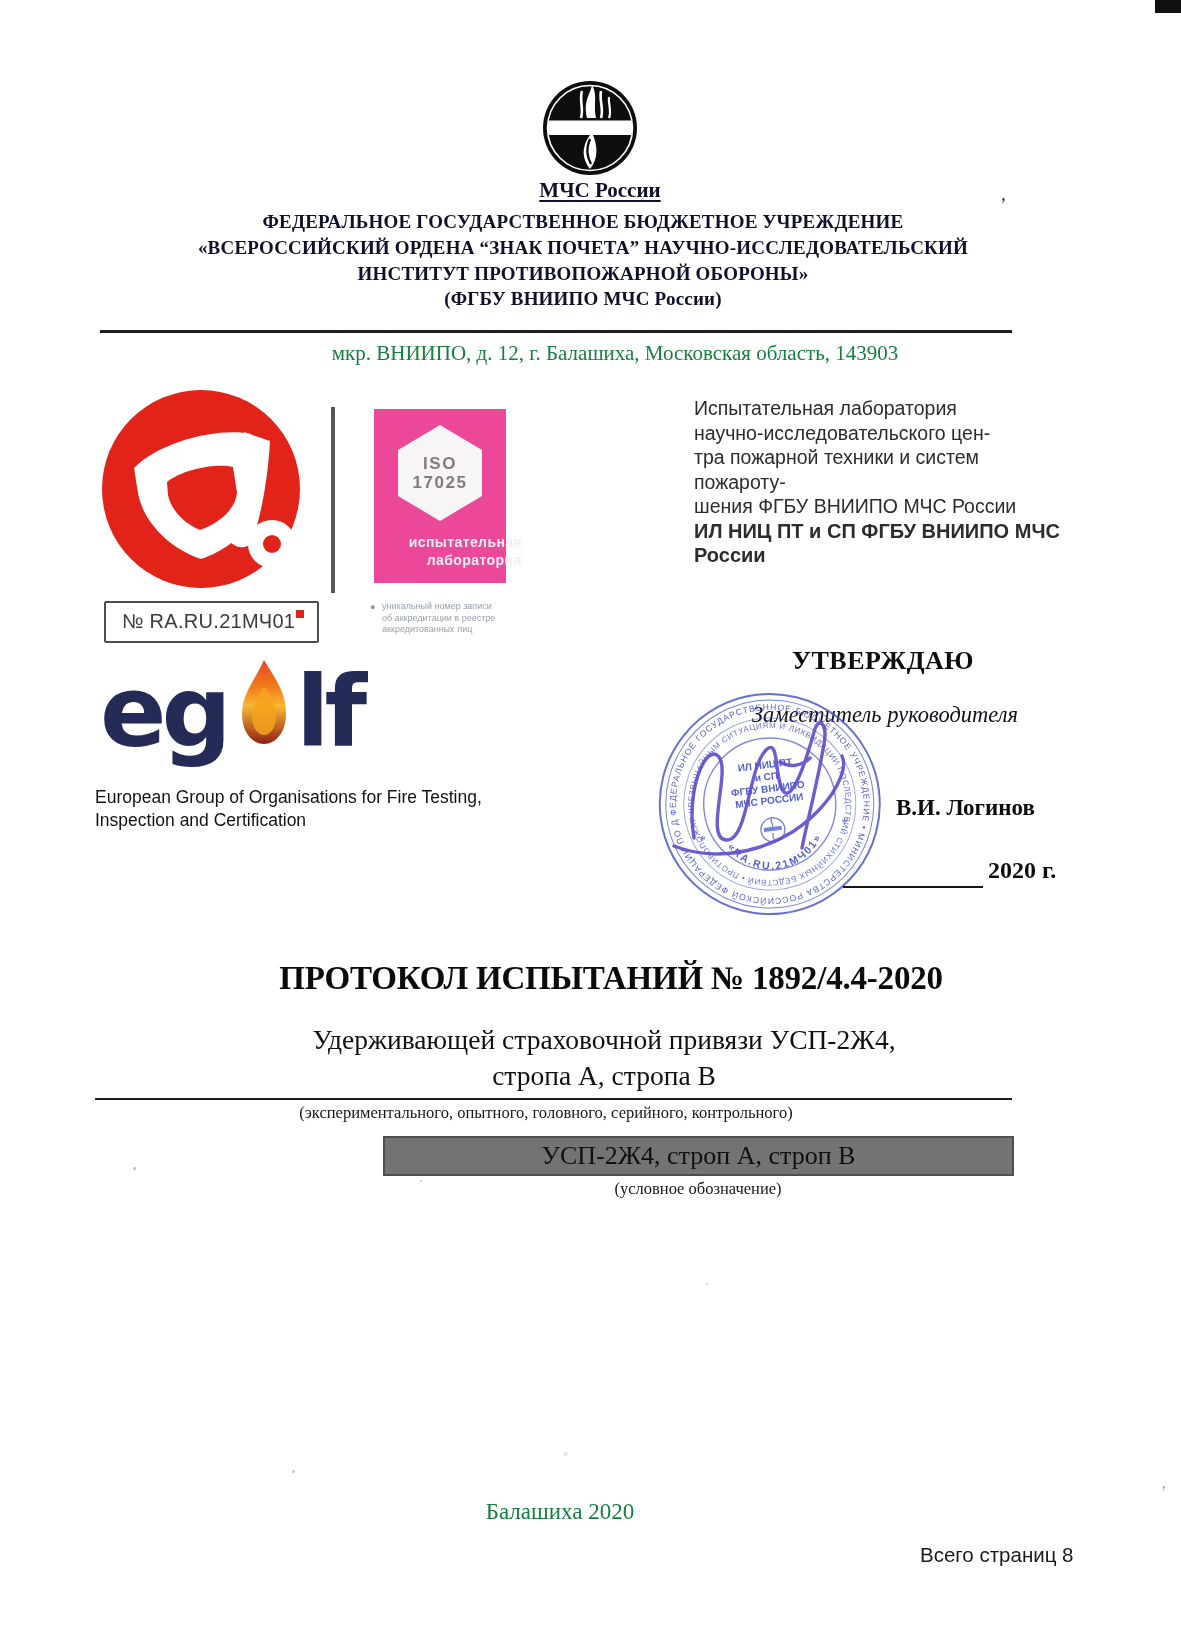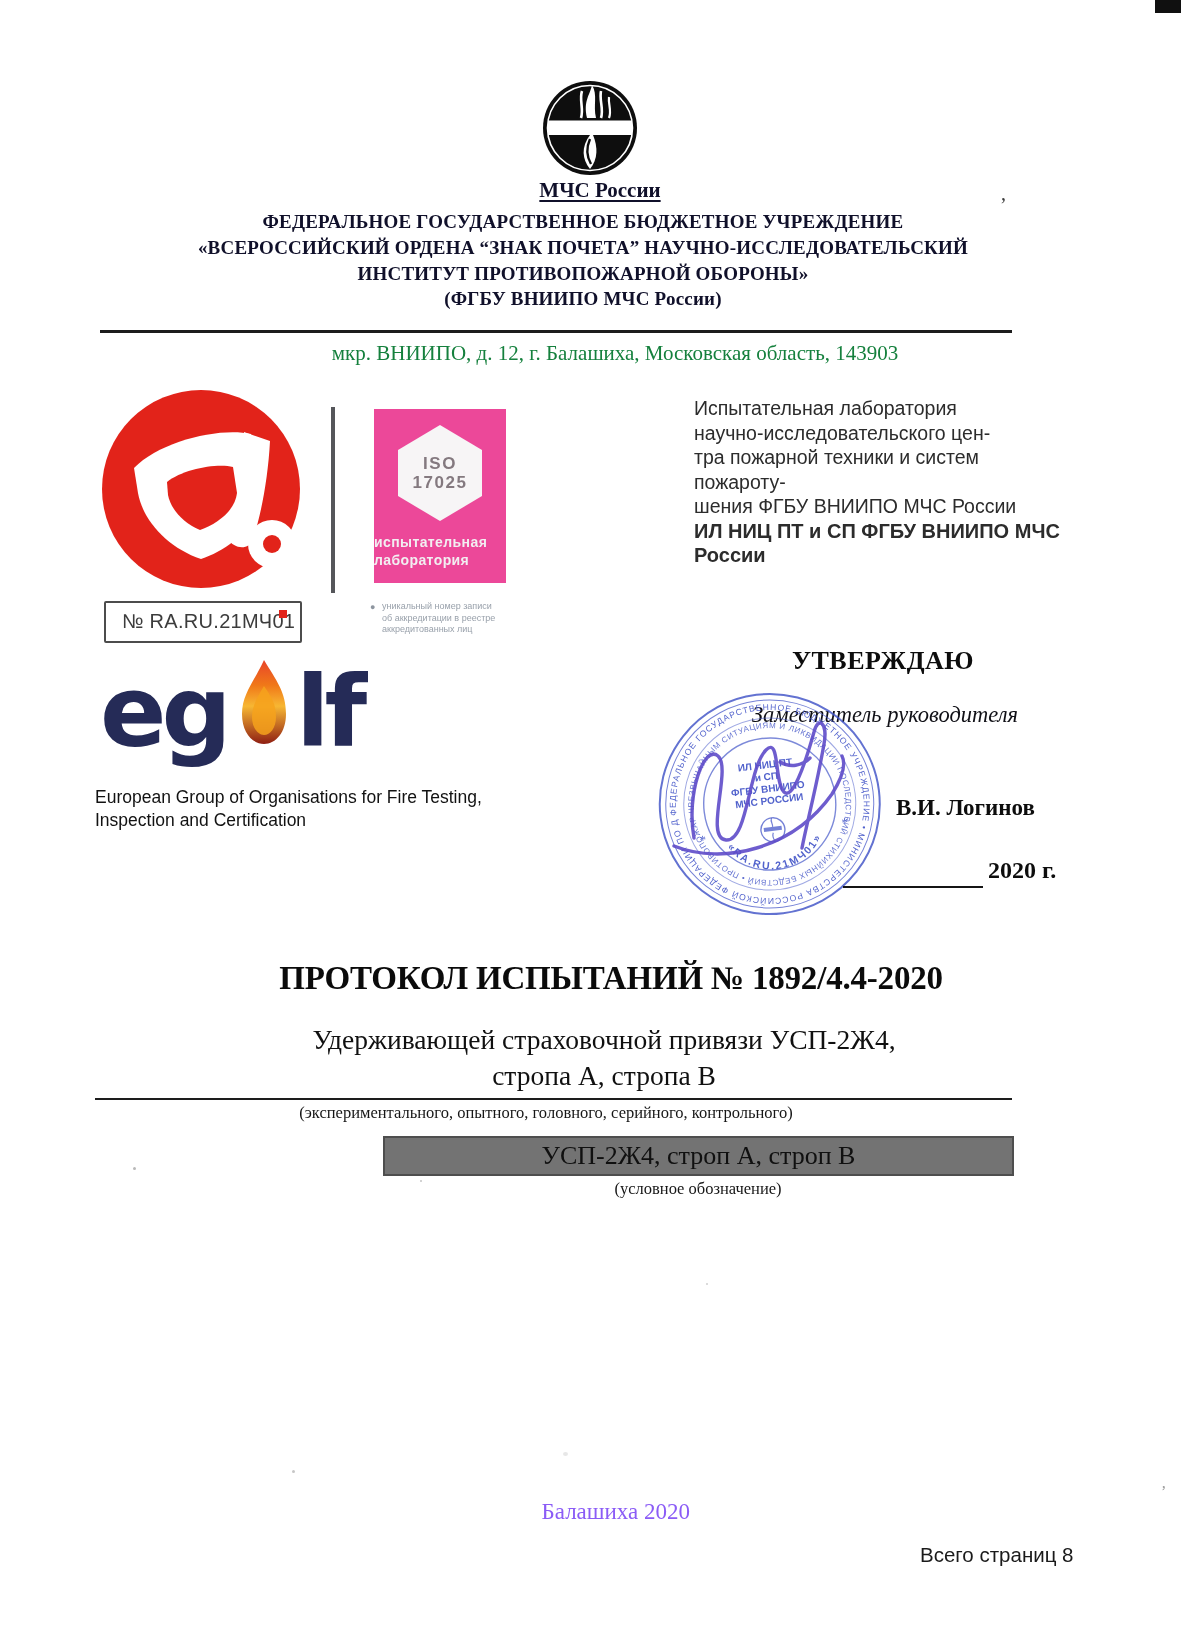--- a/index.html
+++ b/index.html
@@ -27,30 +27,30 @@
   .address{left:50px;top:341px;width:1130px;font-size:21px;color:#15803d;}
 
   
   .acc-logo{left:98px;top:386px;}
   .vdivider{left:331px;top:407px;width:4px;height:186px;background:#55565a;}
   .iso-badge{left:374px;top:409px;width:132px;height:174px;background:#ec4899;}
   .iso-hex{position:absolute;left:24px;top:16px;width:84px;height:96px;background:#f7f5f6;
            clip-path:polygon(50% 0%,100% 26%,100% 74%,50% 100%,0% 74%,0% 26%);
            display:flex;flex-direction:column;align-items:center;justify-content:center;}
   .iso-hex div{font-weight:bold;font-size:17px;line-height:19px;color:#84797f;letter-spacing:1.5px;}
-  .iso-cap{position:absolute;left:0;bottom:14px;width:100%;text-align:left;
+  .iso-cap{position:absolute;left:16px;bottom:14px;width:100%;text-align:right;
            font-weight:bold;font-size:14px;line-height:18px;color:#f2eef1;letter-spacing:.4px;}
   .registry-note{left:372px;top:601px;width:170px;font-size:9px;line-height:11.5px;
                  color:#99a1ab;filter:blur(.3px);}
   .registry-note .bullet{position:absolute;left:-2px;top:1px;font-size:9px;color:#8d959f;}
   .registry-note .lines{margin-left:10px;}
   .lab-block{left:694px;top:396px;width:380px;font-size:19.5px;line-height:24.5px;color:#2c2c2c;}
   .lab-block .b{font-weight:bold;font-size:20px;}
   .acc-box{left:104px;top:601px;width:194px;height:38px;border:2px solid #4c4c4c;border-radius:2px;
-           background:#fff;}
+           background:#fff;padding-left:17px;}
   .acc-box .num{position:absolute;left:16px;top:7px;font-size:20px;color:#3c3c3c;letter-spacing:.3px;}
   .acc-box .dot{position:absolute;right:13px;top:7px;width:8px;height:8px;background:#e2231a;}
 
   
   .egolf{left:100px;top:654px;}
   .egolf-cap{left:95px;top:786px;width:440px;font-size:17.5px;line-height:23px;color:#121212;}
 
   
   .approve{left:733px;top:646px;width:300px;font-weight:bold;font-size:26px;color:#0d0d0d;letter-spacing:.5px;}
   .position{left:710px;top:702px;width:350px;font-style:italic;font-size:22.5px;color:#101016;}
@@ -64,21 +64,21 @@
   .title{left:26px;top:960px;width:1170px;font-weight:bold;font-size:33px;color:#0b0b0b;letter-spacing:-.2px;}
   .subject-0{left:14px;top:1024px;width:1180px;font-size:27.5px;color:#101010;}
   .subject-1{left:14px;top:1060px;width:1180px;font-size:27.5px;color:#101010;}
   .rule-mid{left:95px;top:1098px;width:917px;border-top:2.5px solid #1d1d1d;}
   .subject-note{left:0;top:1103px;width:1092px;font-size:16.5px;color:#161616;}
   .desig-box{left:383px;top:1136px;width:627px;height:36px;border:2px solid #4e4e4e;background:#737373;}
   .desig-box .t{width:100%;text-align:center;font-size:26px;line-height:35px;color:#101010;}
   .desig-note{left:398px;top:1179px;width:600px;font-size:16.5px;color:#161616;}
 
   
-  .place{left:430px;top:1499px;width:260px;font-size:23px;color:#8b5cf6;text-align:right;}
+  .place{left:430px;top:1499px;width:260px;font-size:23px;color:#15803d;}
   .pages{left:920px;top:1543px;font-size:20.5px;color:#1a1a1a;}
 
   .speck{border-radius:50%;}
 </style>
 </head>
 <body>
 
 <div class="page">
 
   <div class="abs corner-mark"></div>

